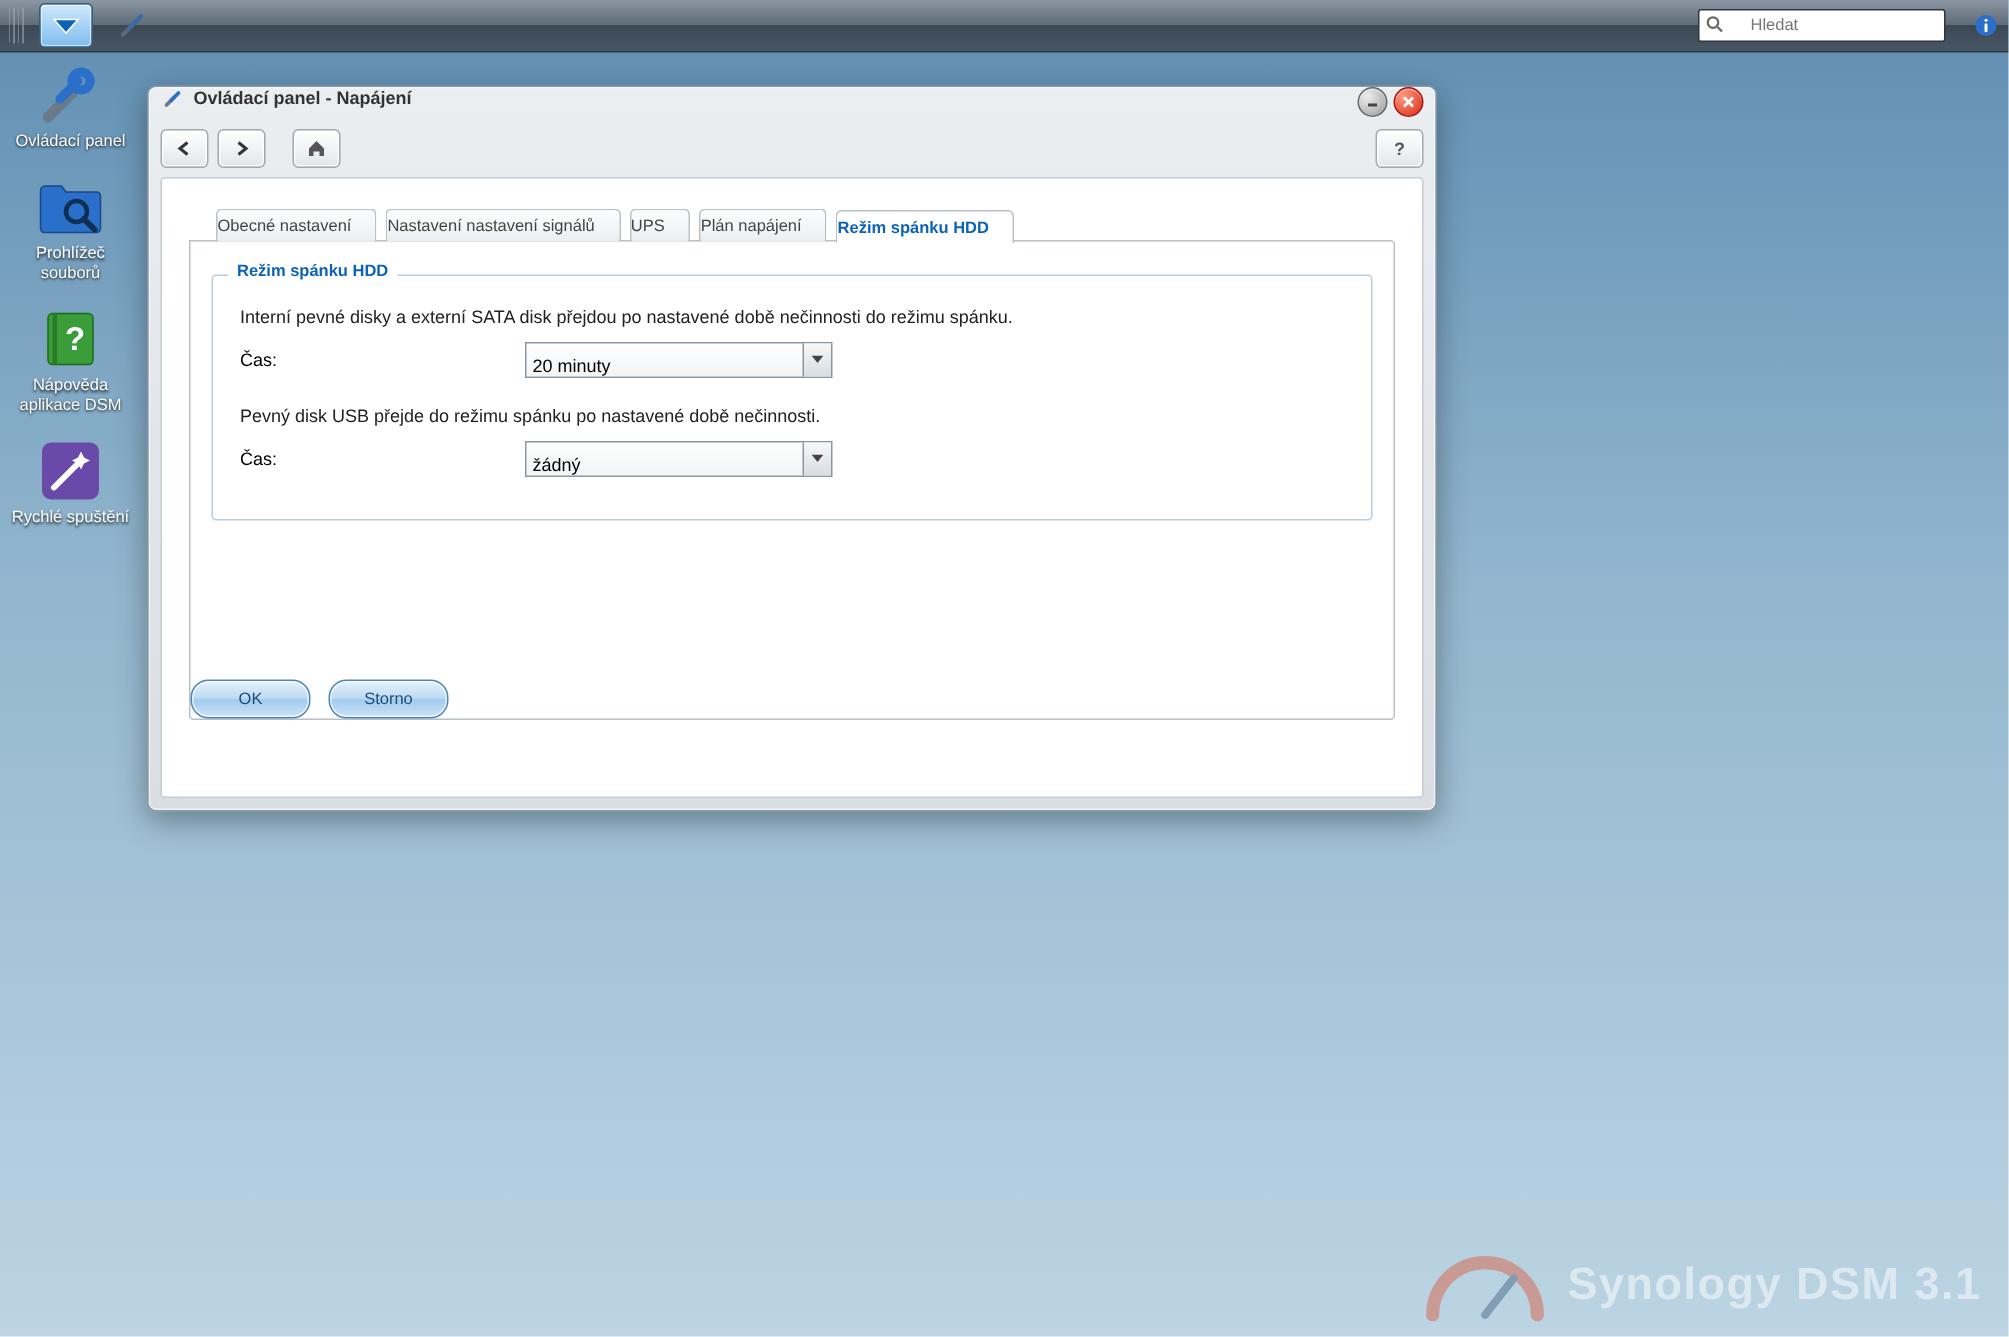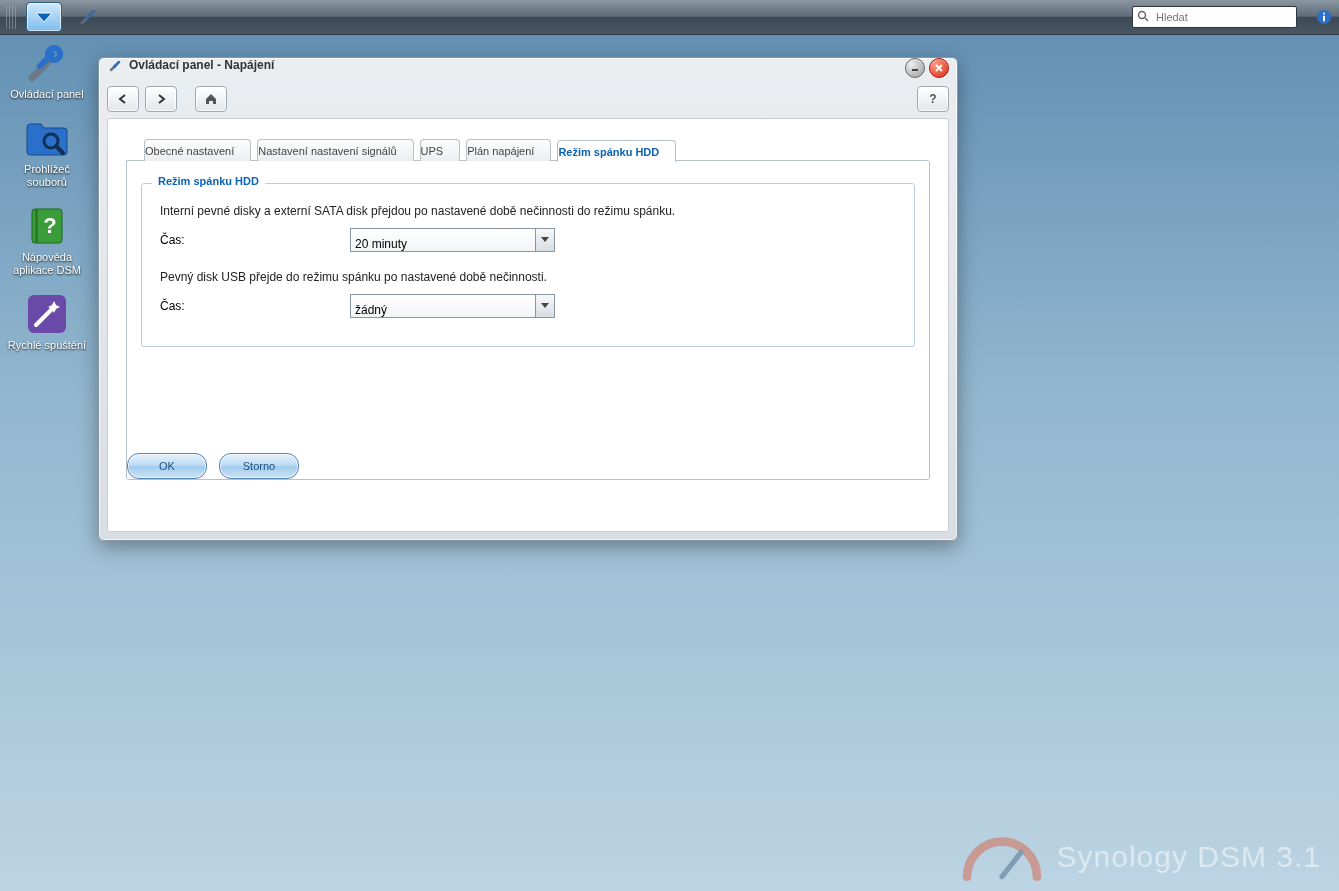--- a/index.html
+++ b/index.html
@@ -5,21 +5,21 @@
 html,body{margin:0;padding:0;height:100%;font-family:Verdana,Arial,sans-serif;font-size:12px;overflow:hidden}
 body{background:linear-gradient(to bottom,#5f8db1 0%,#93b7cf 45%,#bcd4e3 100%)}
 
 
 .taskbar{height:34px;background:linear-gradient(to bottom,#8a96a1 0%,#5f6c79 48%,#3c4955 50%,#495663 100%);border-bottom:1px solid #2e3740;display:flex;align-items:center;padding:0 6px;position:relative;z-index:5}
 .taskbar .tb-left{display:flex;align-items:center;gap:8px}
 .taskbar .grip{width:12px;height:24px;background:repeating-linear-gradient(to right,#9aa4ad 0 1px,transparent 1px 3px);opacity:.6;border-radius:2px}
 .taskbar .tb-btn{width:34px;height:28px;display:flex;align-items:center;justify-content:center;border-radius:4px;border:1px solid transparent}
 .taskbar .tb-btn.active{background:linear-gradient(to bottom,#cfe9fb,#7fbdee);border:1px solid #2f5f86;box-shadow:inset 0 0 0 1px rgba(255,255,255,.6)}
 .taskbar .spacer{flex:1}
-.taskbar .search{width:155px;height:20px;background:#fff;border:1px solid #2e3740;border-radius:2px;display:flex;align-items:center;padding:0 4px;gap:5px}
+.taskbar .search{width:155px;height:20px;background:#fff;border:1px solid #2e3740;border-radius:2px;display:flex;align-items:center;padding:0 4px;gap:16px}
 .taskbar .search input{flex:1;border:0;outline:0;font-size:11px;color:#777;background:transparent}
 .taskbar .info-icon{width:18px;height:18px;margin-left:18px;display:flex;align-items:center;justify-content:center}
 
 
 .desktop{position:absolute;top:40px;left:6px;display:flex;flex-direction:column;gap:14px}
 .dicon{width:82px;display:flex;flex-direction:column;align-items:center;gap:2px;text-align:center;cursor:pointer}
 .dicon .img{width:46px;height:46px;display:flex;align-items:center;justify-content:center}
 .dicon .lbl{color:#fff;font-size:11px;line-height:13px;text-shadow:0 1px 2px rgba(0,0,0,.9)}
 
 
@@ -47,21 +47,21 @@
 .fieldset p{margin:6px 0 10px 0;color:#222}
 .row{display:flex;align-items:center;margin:8px 0}
 .row .lab{width:190px}
 .select{width:195px;height:22px;border:1px solid #8a96a1;background:linear-gradient(to bottom,#fff,#f2f4f6);display:flex;align-items:flex-end;padding:0 4px;position:relative;font-size:12px}
 .select .arrow{position:absolute;right:0;top:0;width:18px;height:100%;border-left:1px solid #8a96a1;background:linear-gradient(to bottom,#f7f8f9,#d8dde2);display:flex;align-items:center;justify-content:center}
 
 .btnbar{display:flex;justify-content:flex-start;gap:12px;padding:16px 14px 0 0}
 .pill{min-width:78px;height:24px;border-radius:12px;border:1px solid #4f84b8;background:linear-gradient(to bottom,#e6f2fc 0%,#bcdaf3 48%,#a1cbed 52%,#cce3f6 100%);color:#1b4d7e;font-size:11px;display:flex;align-items:center;justify-content:center;cursor:pointer;box-shadow:inset 0 0 0 1px rgba(255,255,255,.7)}
 
 
-.watermark{position:absolute;right:18px;bottom:10px;font-size:30px;font-weight:normal;color:rgba(255,255,255,.5);letter-spacing:1px;font-family:Arial,sans-serif;display:flex;align-items:center;gap:10px}
+.watermark{position:absolute;right:18px;bottom:10px;font-size:30px;font-weight:bold;color:rgba(255,255,255,.5);letter-spacing:1px;font-family:Arial,sans-serif;display:flex;align-items:center;gap:10px}
 .gauge{width:90px;height:48px;position:relative;opacity:.5}
 .gauge svg{width:100%;height:100%}
 </style>
 </head>
 <body>
 
 <div class="taskbar">
   <div class="tb-left">
     <div class="grip"></div>
     <div class="tb-btn active">

